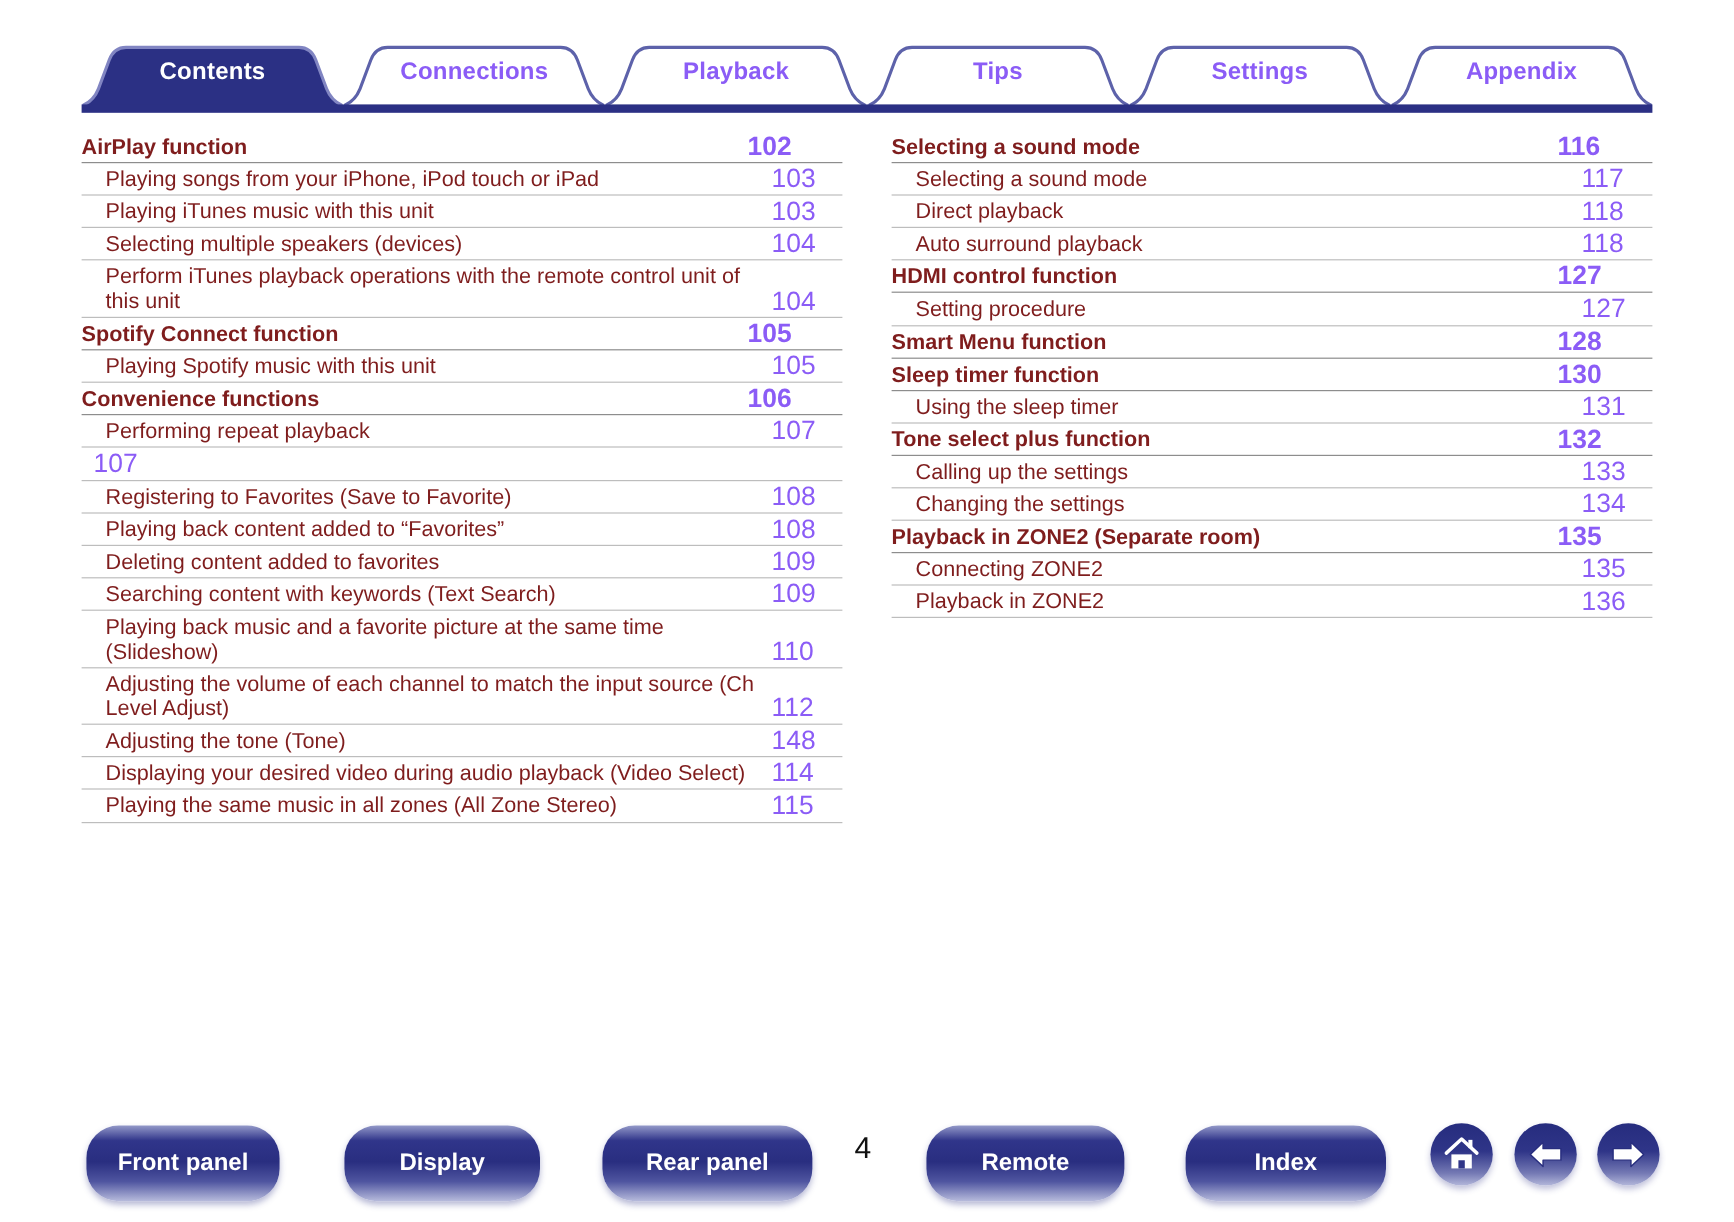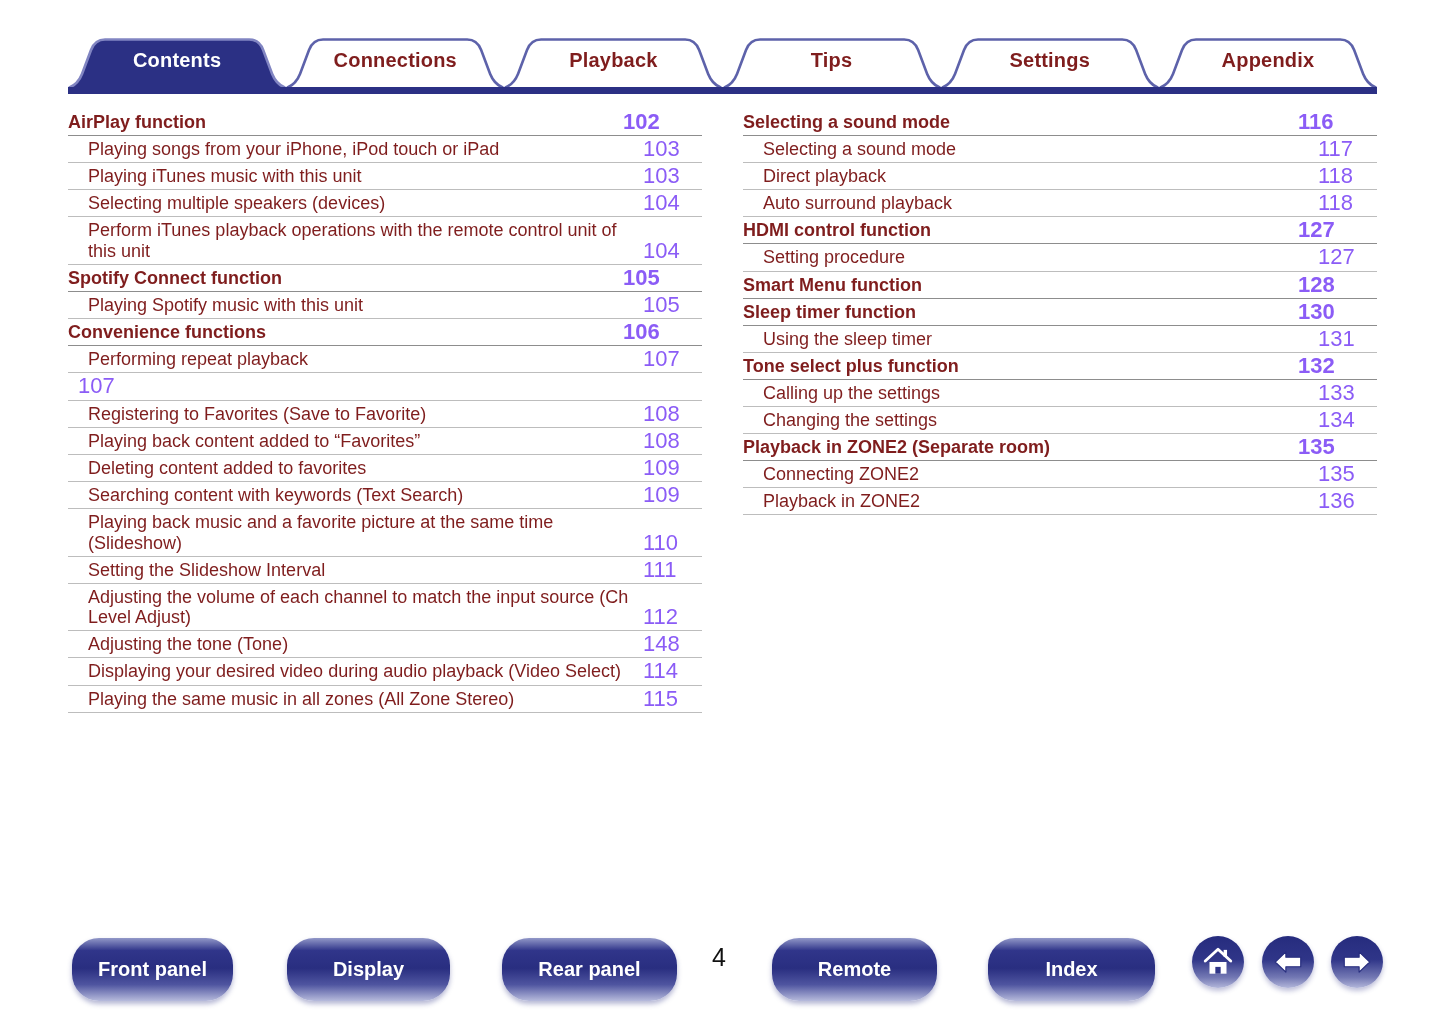--- a/index.html
+++ b/index.html
@@ -4,21 +4,21 @@
 <style>
   html,body{margin:0;padding:0;background:#fff;}
   body{font-family:"Liberation Sans","DejaVu Sans",sans-serif;}
   .page{position:relative;width:1445px;height:1018px;background:#fff;overflow:hidden;}
 
   
   .tabs{position:absolute;left:68px;top:36px;width:1309px;height:52px;display:flex;}
   .tab{position:relative;flex:1 1 0;height:52px;cursor:pointer;}
   .tab svg{position:absolute;left:0;top:0;width:100%;height:100%;}
   .tab .lbl{position:absolute;left:0;right:0;top:13px;text-align:center;
-            font-size:20px;font-weight:bold;color:#7f1d1d;letter-spacing:0.2px;}
+            font-size:20px;font-weight:bold;color:#8b5cf6;letter-spacing:0.2px;}
   .tab.active .lbl{color:#ffffff;}
   .bar{position:absolute;left:68px;top:87px;width:1309px;height:7px;background:#2b3084;}
 
   
   .col{position:absolute;top:109px;width:634px;}
   .col-left{left:68px;}
   .col-right{left:743px;}
   .toc-row{display:flex;align-items:flex-end;border-bottom:1.4px solid #bdbdbd;
            padding:3px 0 2.5px 0;cursor:pointer;}
   .toc-row.bold{font-weight:bold;border-bottom-color:#8d8d8d;}
@@ -152,24 +152,20 @@
       </div>
       <div class="toc-row sub">
         <span class="t">Searching content with keywords (Text Search)</span>
         <span class="n">109</span>
       </div>
       <div class="toc-row sub">
         <span class="t">Playing back music and a favorite picture at the same time (Slideshow)</span>
         <span class="n">110</span>
       </div>
       <div class="toc-row sub">
-        <span class="t">Setting the Slideshow Interval</span>
-        <span class="n">111</span>
-      </div>
-      <div class="toc-row sub">
         <span class="t">Adjusting the volume of each channel to match the input source (Ch Level Adjust)</span>
         <span class="n">112</span>
       </div>
       <div class="toc-row sub">
         <span class="t">Adjusting the tone (Tone)</span>
         <span class="n">148</span>
       </div>
       <div class="toc-row sub">
         <span class="t">Displaying your desired video during audio playback (Video Select)</span>
         <span class="n">114</span>

